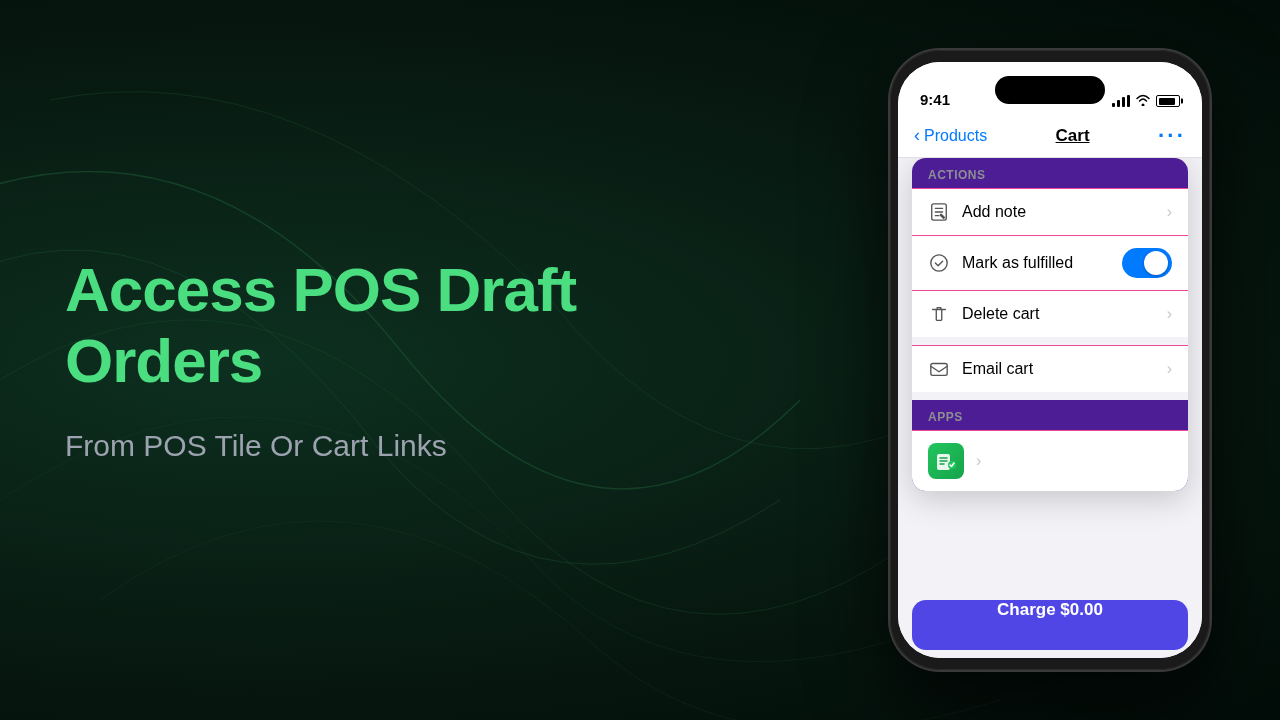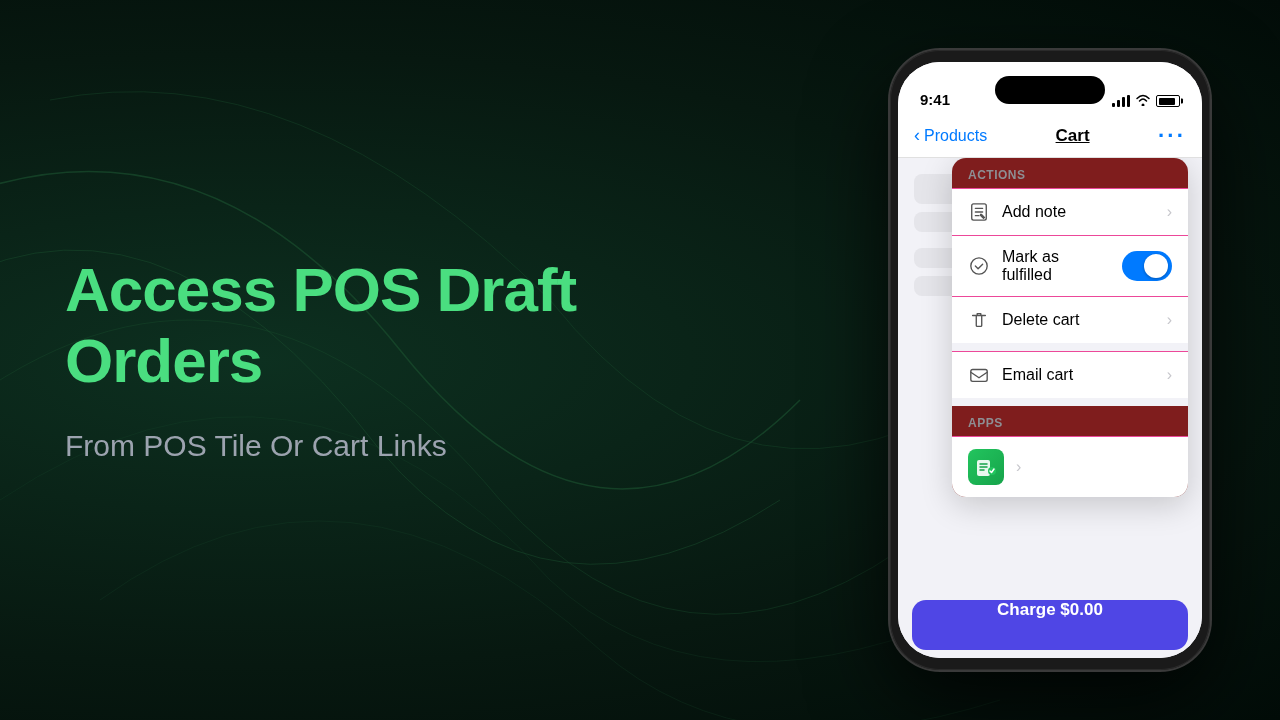--- a/index.html
+++ b/index.html
@@ -243,26 +243,25 @@
       font-size: 13px;
       color: #8e8e93;
     }
 
     
     .dropdown-menu {
       position: absolute;
       top: 96px;
       left: 14px;
       right: 14px;
-      background: #7f1d1d;
+      background: #4c1d95;
       border-radius: 14px;
       z-index: 30;
       box-shadow: 0 8px 32px rgba(0,0,0,0.18);
       overflow: hidden;
-      margin-left: 40px;
     }
 
     .menu-section-header {
       padding: 10px 16px 6px;
       font-size: 12px;
       font-weight: 600;
       color: #8e8e93;
       letter-spacing: 0.5px;
       text-transform: uppercase;
     }

